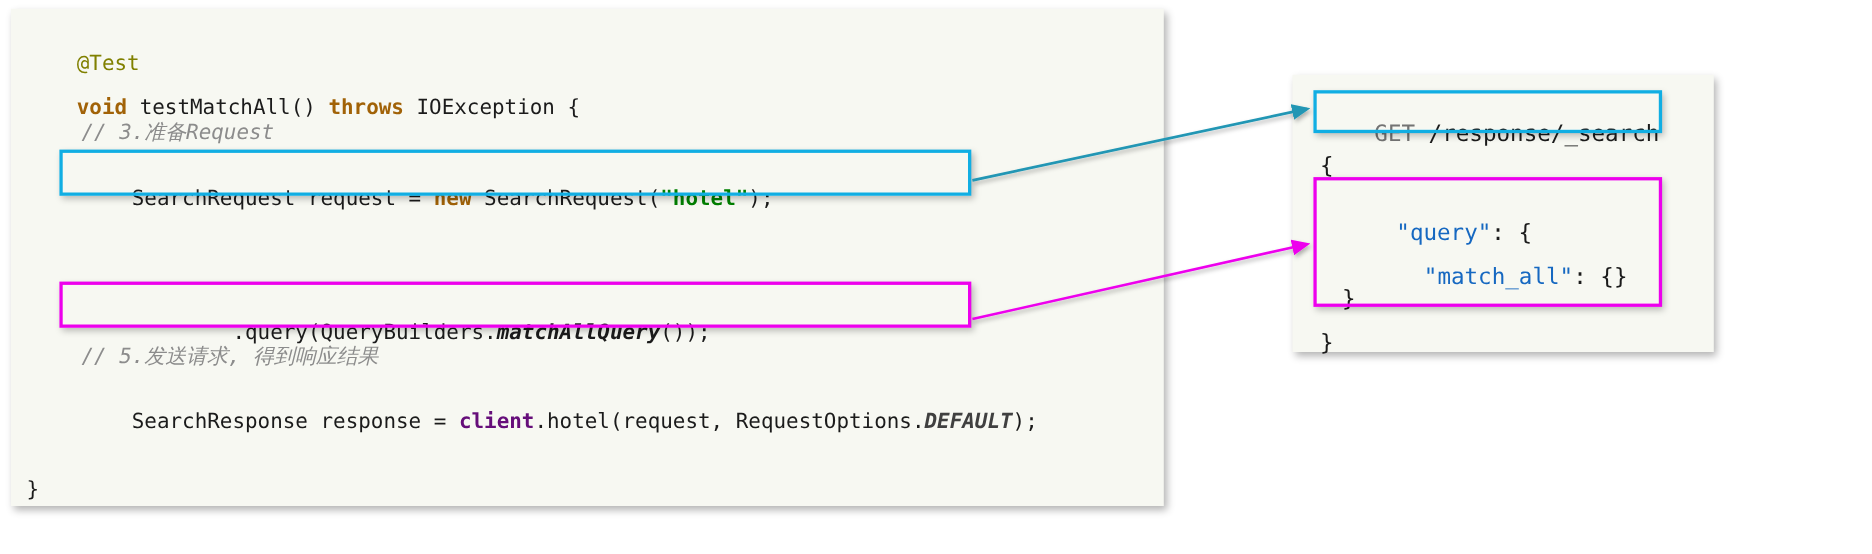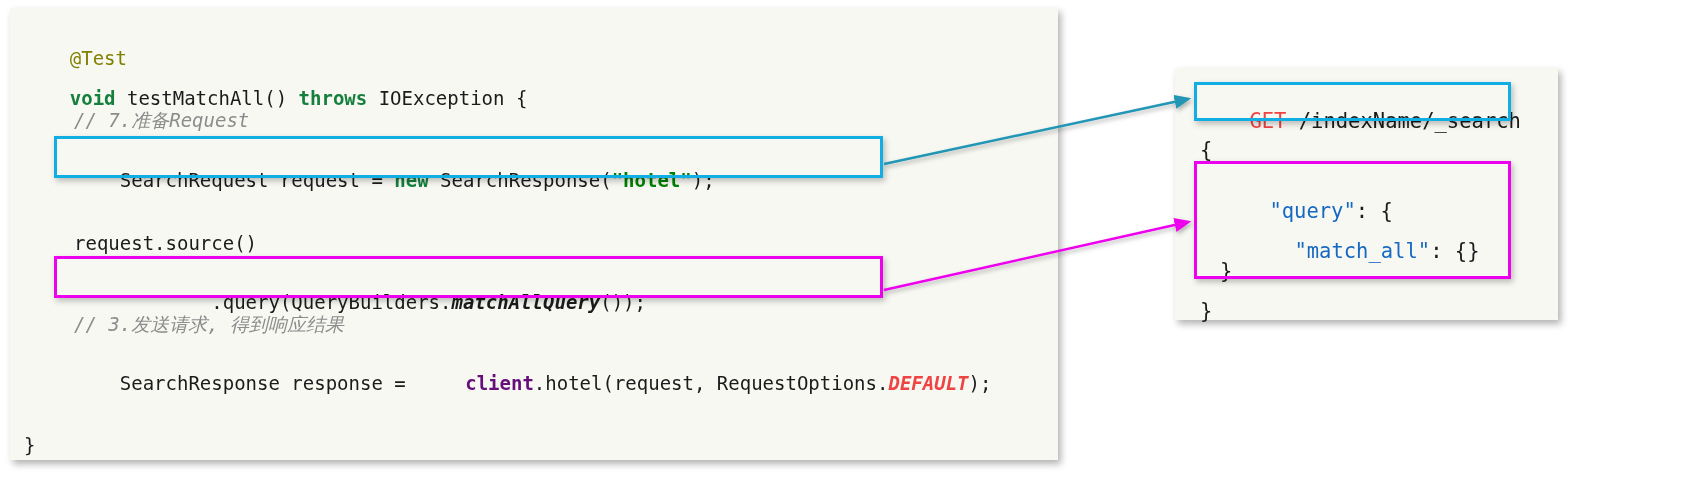--- a/index.html
+++ b/index.html
@@ -30,37 +30,37 @@
 
   
   .code-line {
     position: absolute;
     white-space: pre;
     font-size: 19px;
     line-height: 1;
     color: #1b1b1b;
     letter-spacing: 0px;
   }
-  .kw      { color: #15803d; font-weight: bold; }
+  .kw      { color: #a16207; font-weight: bold; }
   .anno    { color: #808000; }
   .str     { color: #008000; font-weight: bold; }
-  .field   { color: #660E7A; font-weight: bold; margin-left: 48px; }
-  .constant{ color: #ef4444; font-weight: bold; font-style: italic; }
+  .field   { color: #660E7A; font-weight: bold; }
+  .constant{ color: #404040; font-weight: bold; font-style: italic; }
   .method  { font-style: italic; font-weight: bold; }
   .comment { color: #8c8c8c; font-style: italic; }
 
   
   .dsl-line {
     position: absolute;
     white-space: pre;
     font-size: 20.5px;
     line-height: 1;
     color: #1b1b1b;
   }
-  .verb { color: #ef4444; }
+  .verb { color: #737373; }
   .jkey { color: #1668c1; }
 
   
   .hl-box {
     position: absolute;
     background: transparent;
     box-shadow: 2px 3px 6px rgba(0,0,0,0.25);
     box-sizing: border-box;
   }
   .hl-cyan    { border: 3px solid #11AEE3; }
@@ -85,47 +85,46 @@
 <div class="panel" id="code-panel">
 
   <div class="code-line" style="left:14px; top:22px;">
     <span class="anno">@Test</span>
   </div>
 
   <div class="code-line" style="left:14px; top:62px;">
     <span class="kw">void</span><span> testMatchAll() </span><span class="kw">throws</span><span> IOException {</span>
   </div>
 
-  <div class="code-line comment" style="left:64px; top:103px;">// 7.准备Request</div>
+  <div class="code-line comment" style="left:64px; top:103px;">// 3.准备Request</div>
 
   <div class="code-line" style="left:64px; top:144px;">
-    <span>SearchRequest request = </span><span class="kw">new</span><span> SearchResponse(</span><span class="str">"hotel"</span><span>);</span>
+    <span>SearchRequest request = </span><span class="kw">new</span><span> SearchRequest(</span><span class="str">"hotel"</span><span>);</span>
   </div>
 
 
-  <div class="code-line" style="left:64px; top:226px;">request.source()</div>
 
   <div class="code-line" style="left:64px; top:266px;">
     <span>        .query(QueryBuilders.</span><span class="method">matchAllQuery</span><span>());</span>
   </div>
 
-  <div class="code-line comment" style="left:64px; top:307px;">// 3.发送请求, 得到响应结果</div>
+  <div class="code-line comment" style="left:64px; top:307px;">// 5.发送请求, 得到响应结果</div>
 
   <div class="code-line" style="left:64px; top:347px;">
     <span>SearchResponse response = </span><span class="field">client</span><span>.hotel(request, RequestOptions.</span><span class="constant">DEFAULT</span><span>);</span>
   </div>
 
 
   <div class="code-line" style="left:14px; top:428px;">}</div>
 </div>
 
 <div class="panel" id="dsl-panel">
 
   <div class="dsl-line" style="left:25px; top:22px;">
-    <span class="verb">GET</span><span> /indexName/_search</span>
+    <span class="verb">GET</span><span> /response/_search</span>
   </div>
 
   <div class="dsl-line" style="left:25px; top:72px;">{</div>
 
   <div class="dsl-line" style="left:45px; top:112px;">
     <span class="jkey">"query"</span><span>: {</span>
   </div>
 
   <div class="dsl-line" style="left:70px; top:152px;">
     <span class="jkey">"match_all"</span><span>: {}</span>

